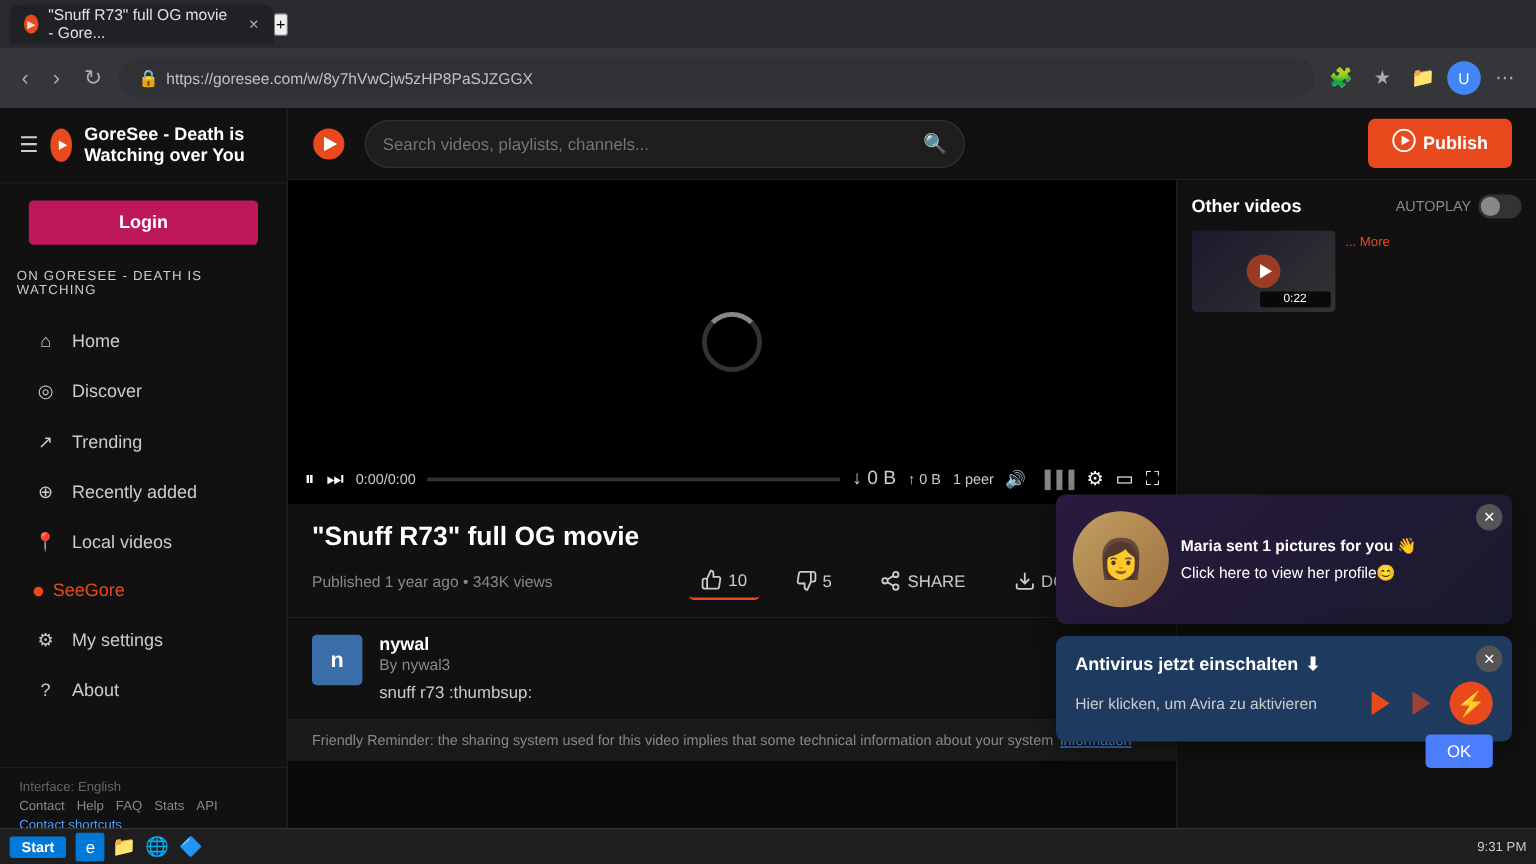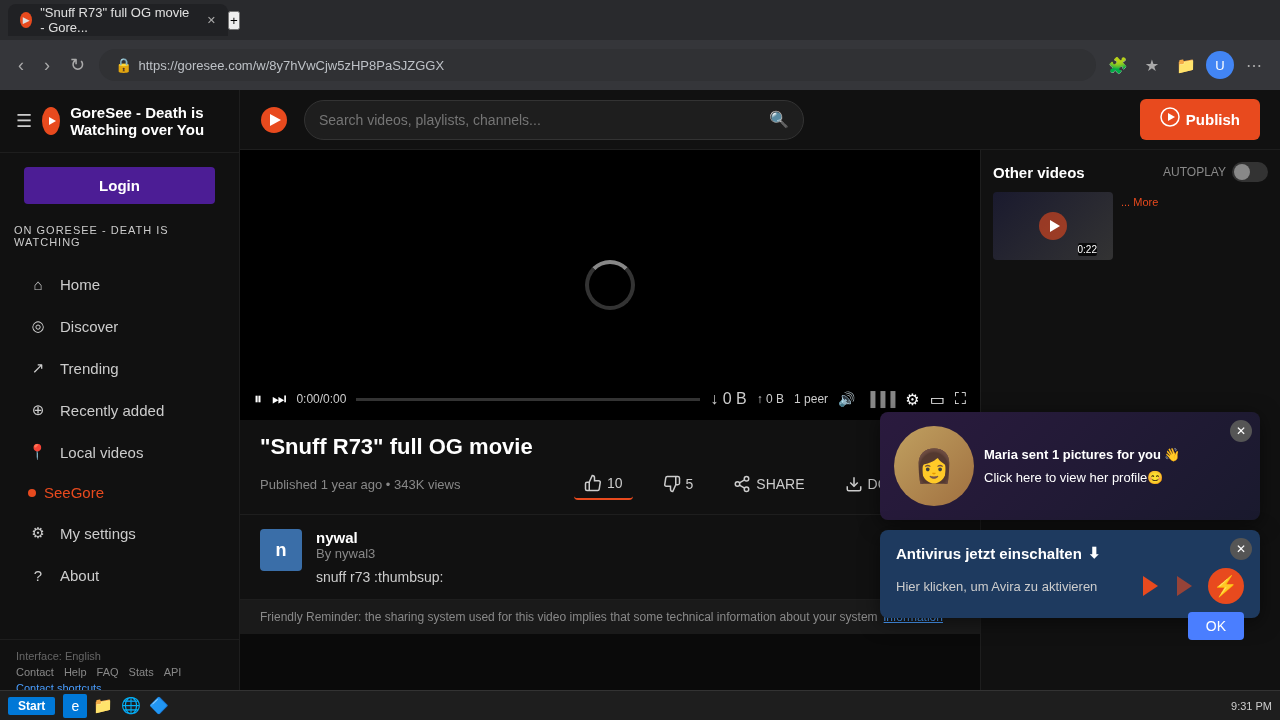--- a/index.html
+++ b/index.html
@@ -23,21 +23,21 @@
     .app-layout { display: flex; height: 630px; }
 
     
     .sidebar { width: 240px; background: #111; padding: 0; display: flex; flex-direction: column; border-right: 1px solid #1e1e1e; overflow-y: auto; flex-shrink: 0; }
     .sidebar-header { padding: 14px 16px; display: flex; align-items: center; gap: 10px; border-bottom: 1px solid #1e1e1e; }
     .hamburger { font-size: 18px; cursor: pointer; color: #ccc; }
     .logo-icon { width: 28px; height: 28px; background: #e84a1e; border-radius: 50%; display: flex; align-items: center; justify-content: center; font-size: 12px; font-weight: bold; }
     .logo-text { font-size: 15px; font-weight: bold; color: #fff; } 
 
     
-    .login-btn { background: #4c1d95; color: #fff; border: none; border-radius: 4px; padding: 10px 20px; font-size: 15px; font-weight: bold; cursor: pointer; width: 80%; margin: 14px auto; display: block; }
+    .login-btn { background: #be185d; color: #fff; border: none; border-radius: 4px; padding: 10px 20px; font-size: 15px; font-weight: bold; cursor: pointer; width: 80%; margin: 14px auto; display: block; }
 
     
     .sidebar-nav { flex: 1; padding: 8px 0; }
     .nav-item { display: flex; align-items: center; gap: 12px; padding: 10px 20px; cursor: pointer; color: #ccc; font-size: 15px; border-radius: 4px; margin: 2px 8px; }
     .nav-item.active { color: #fff; }
     .nav-item .dot { width: 8px; height: 8px; background: #e84a1e; border-radius: 50%; margin-right: -4px; }
     .nav-item .nav-icon-shape { width: 20px; height: 20px; display: flex; align-items: center; justify-content: center; }
 
     
     .sidebar-footer { padding: 10px 16px; font-size: 11px; color: #666; border-top: 1px solid #1e1e1e; }
@@ -87,21 +87,21 @@
 
     
     .other-videos-panel { width: 300px; background: #111; border-left: 1px solid #1e1e1e; padding: 12px; overflow-y: auto; flex-shrink: 0; }
     .other-videos-header { display: flex; align-items: center; justify-content: space-between; margin-bottom: 10px; }
     .other-videos-title { font-size: 15px; font-weight: bold; color: #fff; }
     .autoplay-label { font-size: 12px; color: #888; }
     .autoplay-toggle { width: 36px; height: 20px; background: #333; border-radius: 10px; position: relative; cursor: pointer; display: inline-block; margin-left: 6px; }
     .autoplay-toggle .knob { width: 16px; height: 16px; background: #888; border-radius: 50%; position: absolute; top: 2px; left: 2px; transition: left 0.2s; }
     .video-thumb { display: flex; gap: 8px; margin-bottom: 10px; cursor: pointer; }
     .thumb-img { width: 120px; height: 68px; background: #1a1a1a; border-radius: 4px; flex-shrink: 0; position: relative; overflow: hidden; }
-    .thumb-duration { position: absolute; bottom: 4px; right: 16px; background: rgba(0,0,0,0.8); font-size: 10px; color: #fff; padding: 1px 0; border-radius: 2px; text-align: right; }
+    .thumb-duration { position: absolute; bottom: 4px; right: 4px; background: rgba(0,0,0,0.8); font-size: 10px; color: #fff; padding: 1px 20px; border-radius: 2px; text-align: right; }
     .thumb-info .thumb-more { font-size: 11px; color: #e84a1e; margin-top: 4px; }
 
     
     .reminder-bar { background: #1a1a1a; padding: 10px 20px; font-size: 12px; color: #888; display: flex; align-items: center; gap: 6px; border-top: 1px solid #1e1e1e; }
     .reminder-bar a { color: #4a9eff; }
 
     
     .popup-overlay { position: absolute; z-index: 100; }
     .popup-card { background: #1a1a2e; border-radius: 8px; padding: 14px; display: flex; align-items: center; gap: 10px; margin-bottom: 8px; position: relative; box-shadow: 0 4px 20px rgba(0,0,0,0.5); }
     .popup-card .popup-img { width: 80px; height: 80px; background: #333; border-radius: 50%; object-fit: cover; flex-shrink: 0; overflow: hidden; display: flex; align-items: center; justify-content: center; font-size: 30px; }

